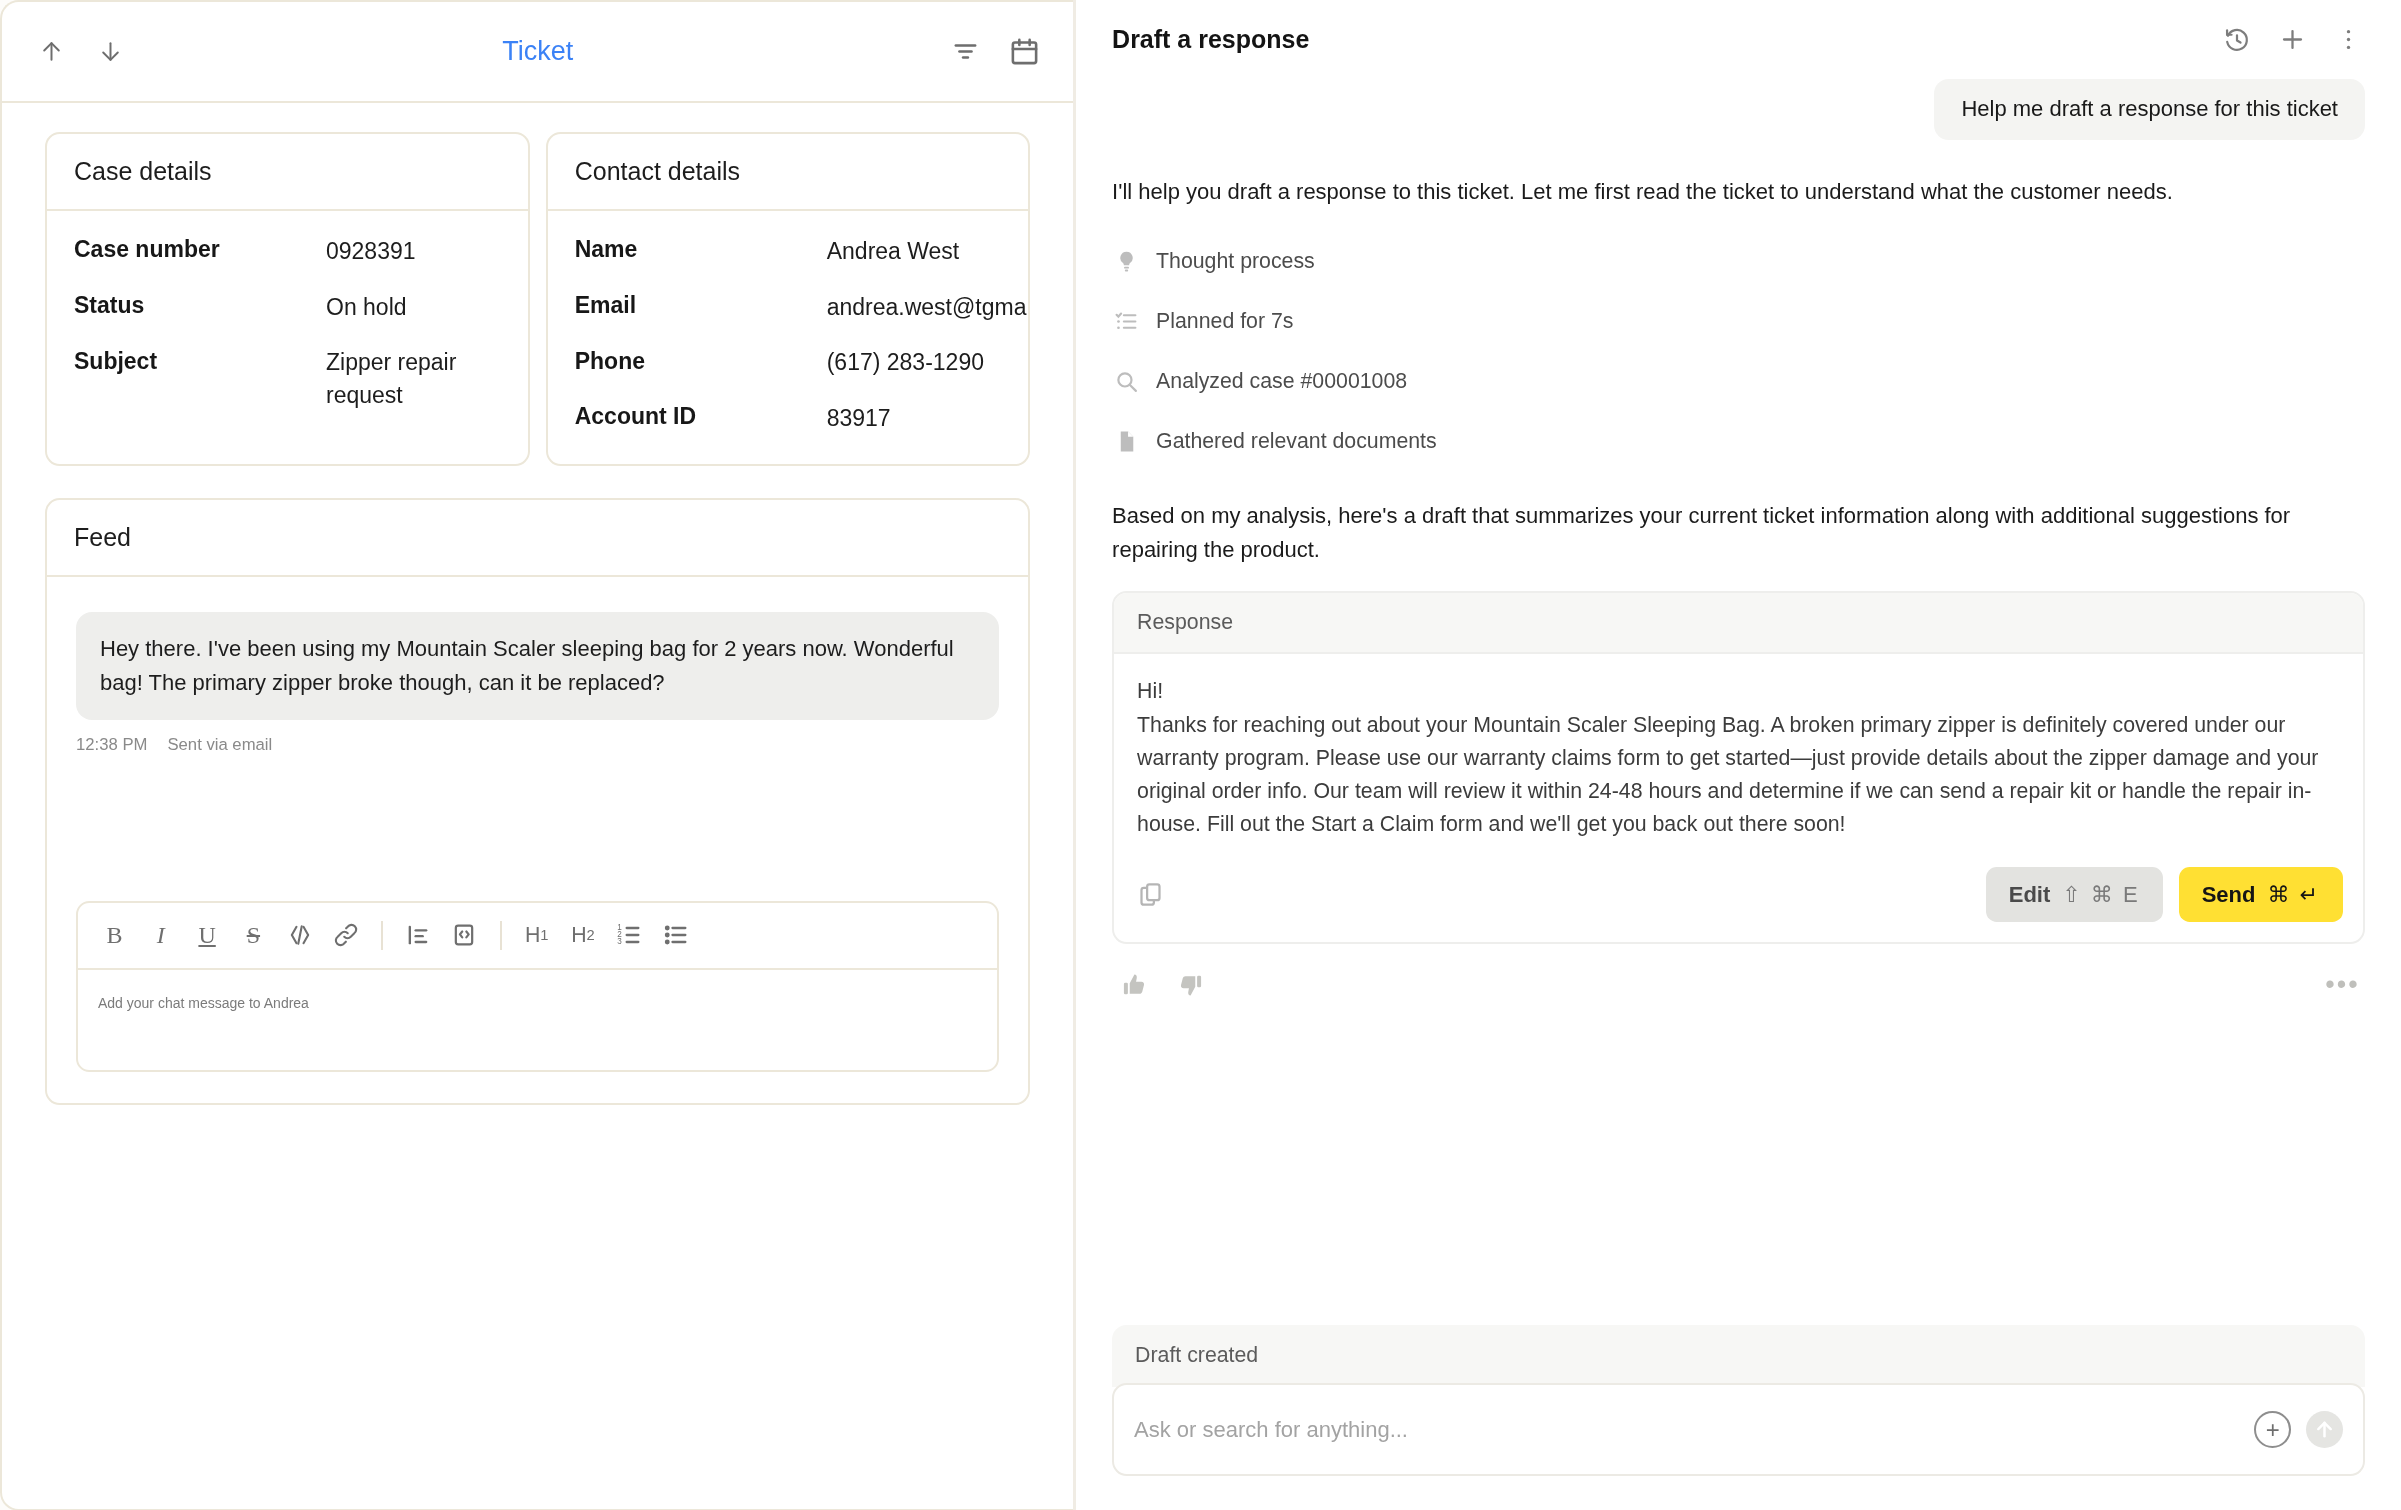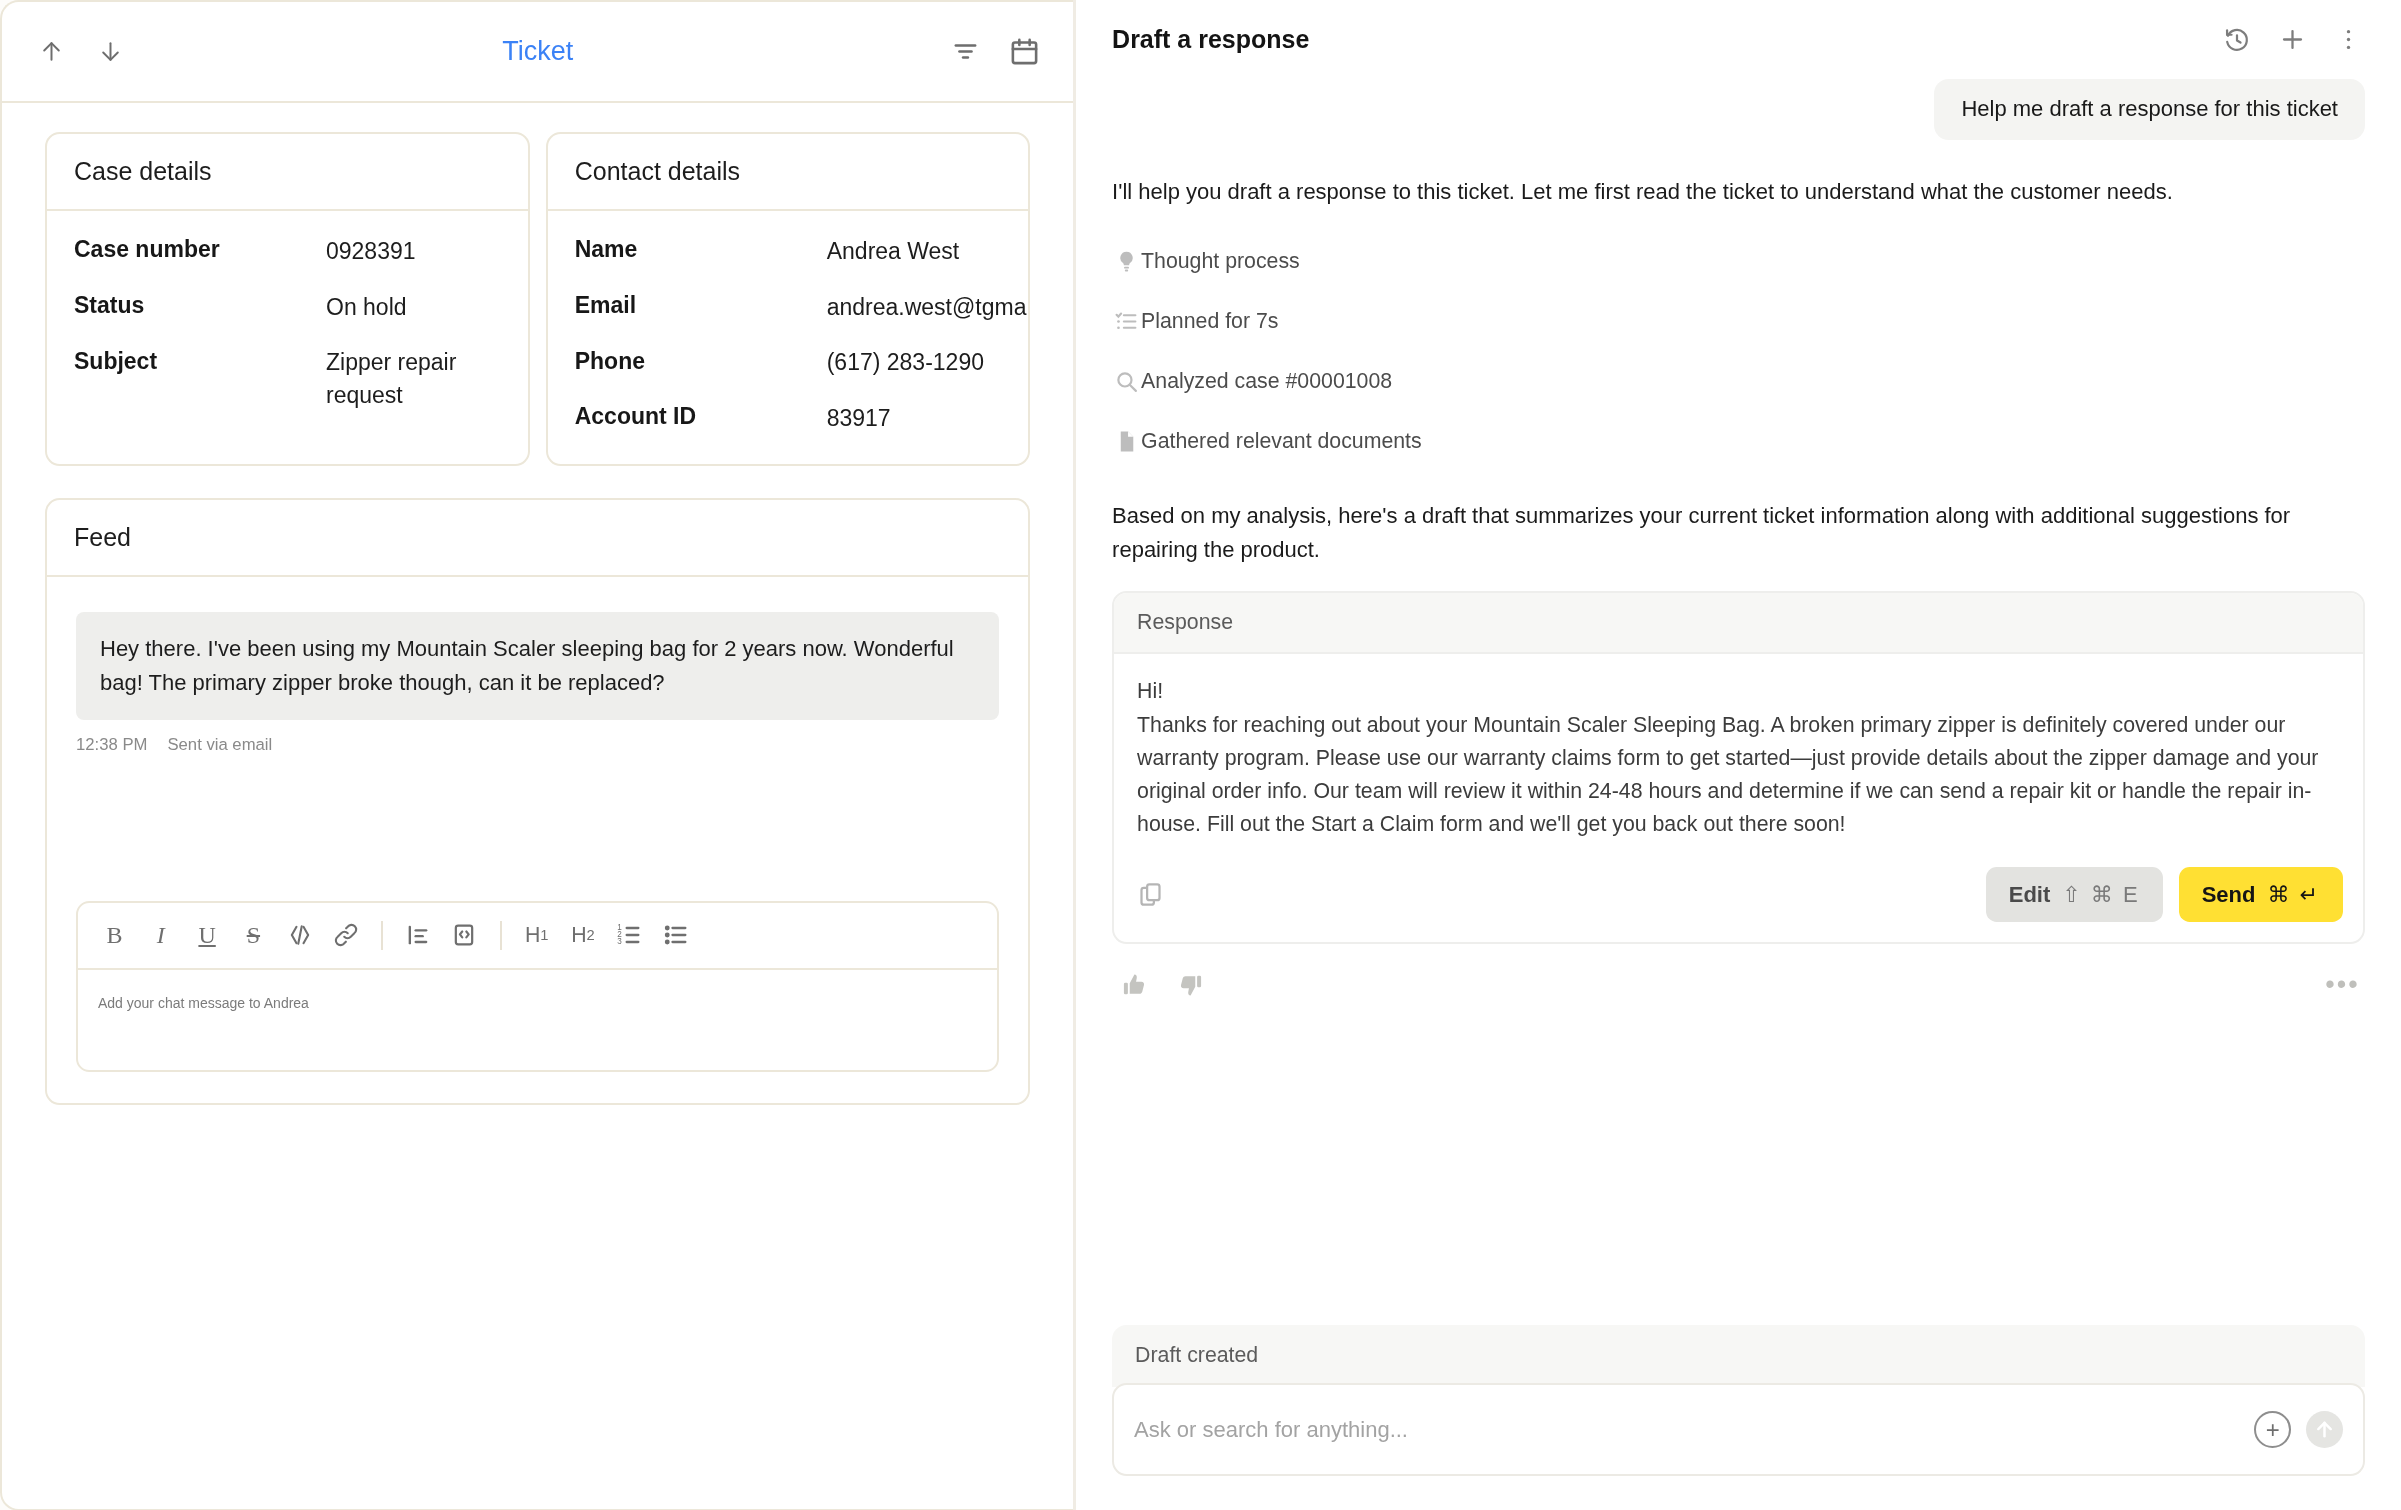--- a/index.html
+++ b/index.html
@@ -72,21 +72,21 @@
   }
   .kv-val {
     font-size: 23px; font-weight: 400; color: #1d1d1d;
     line-height: 1.42; max-width: 414px;
   }
 
   .feed-card { margin-top: 32px; }
   .feed-body { padding: 35px 29px 0 29px; height: 526px; display: flex; flex-direction: column; }
   .bubble {
     background: #eeeeec;
-    border-radius: 8px;
+    border-radius: 16px;
     padding: 20px 24px;
     max-width: 1074px;
     font-size: 22px; line-height: 1.55; color: #1d1d1d;
   }
   .bubble-meta {
     margin-top: 14.7px; display: flex; gap: 20px;
     font-size: 16.7px; color: #8a8a8a; align-items: center;
   }
   .composer {
     margin: auto 0 31px 0;
@@ -143,21 +143,21 @@
     background: #f4f4f2; border-radius: 14.7px;
     padding: 17.3px 27px;
     font-size: 22px; color: #191919;
   }
   .assistant-para {
     font-size: 22px; line-height: 1.56; color: #1b1b1b;
     margin-bottom: 23px;
   }
   .steps { margin: 0 0 27px 0; }
   .step {
-    display: flex; align-items: center; gap: 0;
+    display: flex; align-items: center; gap: 15px;
     height: 60px;
     font-size: 21.3px; color: #4c4c4c;
   }
   .step-icon {
     width: 29px; height: 29px; flex: 0 0 29px;
     display: inline-flex; align-items: center; justify-content: center;
     color: #bdbdbd;
   }
 
   .response-card {

